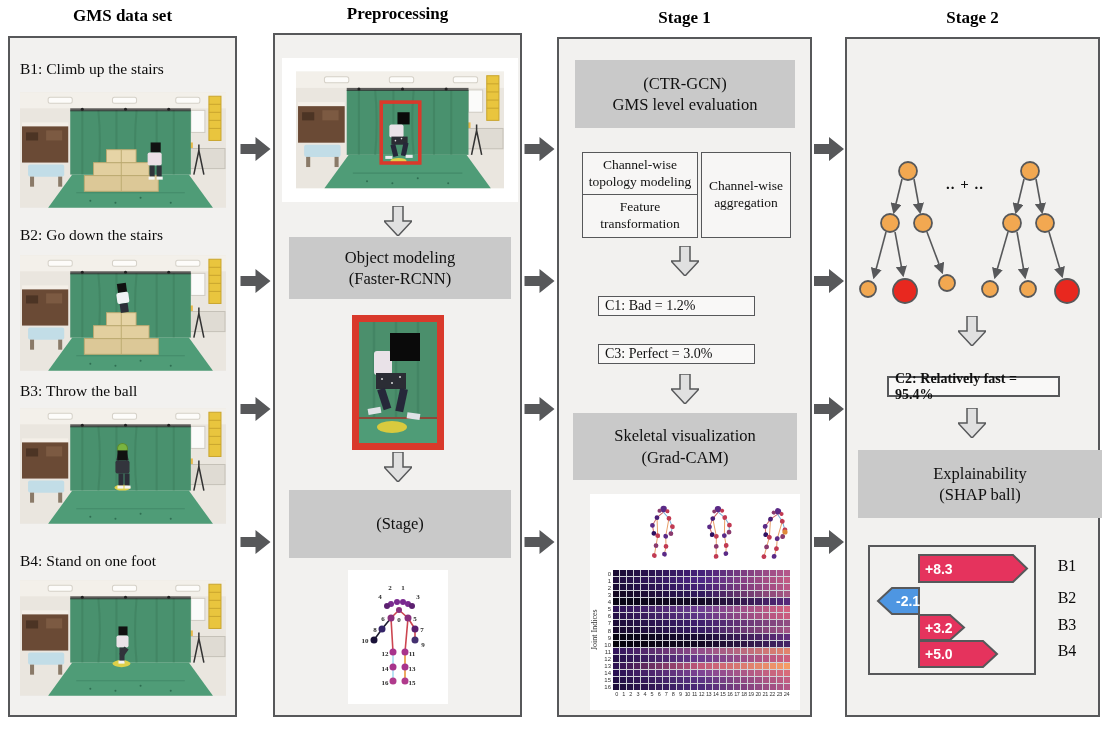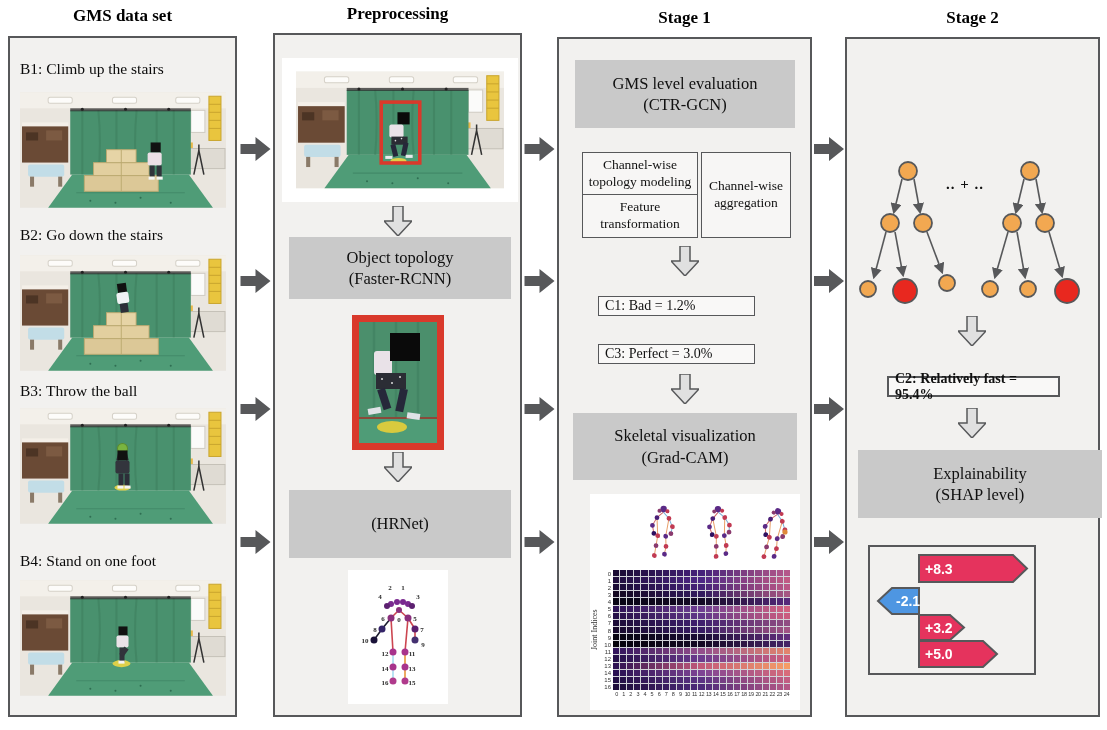--- a/index.html
+++ b/index.html
@@ -225,21 +225,21 @@
       <rect x="88" y="83" width="7" height="3" fill="#e8eaec"></rect>
         <rect x="108" y="82" width="7" height="3" fill="#e8eaec"></rect>
     </g>
     <rect x="84" y="30" width="38" height="60" fill="none" stroke="#d9392b" stroke-width="3.5"></rect>
   </svg>
   <svg class="arrow-down" style="left:384px;top:206px" width="28" height="30" viewBox="0 0 28 30">
       <use href="#g-arrow-down"></use>
     </svg>
 
   <div class="gray-box" style="left:289px;top:237px;width:222px;height:62px">
-    <span>Object topology</span>
+    <span>Object modeling</span>
     <span>(Faster-RCNN)</span>
   </div>
 
   <svg class="photo" style="left:352px;top:315px" width="92" height="135" viewBox="0 0 92 135">
     <rect width="92" height="135" fill="#d9392b"></rect>
     <rect x="7" y="7" width="78" height="121" fill="#4b8f6c"></rect>
     <path d="M22 7 v96 M44 7 v96 M66 7 v96" stroke="#3d7d5d" stroke-width="2.5" opacity="0.5"></path>
     <line x1="7" y1="103" x2="85" y2="103" stroke="#8a4a3a" stroke-width="2"></line>
     <rect x="7" y="104" width="78" height="24" fill="#4f9c77"></rect>
     <g>
@@ -254,21 +254,21 @@
       <rect x="16" y="93" width="13" height="6" fill="#dfe2e6" transform="rotate(-10 22 96)"></rect>
       <rect x="55" y="98" width="13" height="6" fill="#dfe2e6" transform="rotate(8 61 101)"></rect>
       <ellipse cx="40" cy="112" rx="15" ry="6" fill="#d8ca3e"></ellipse>
     </g>
   </svg>
   <svg class="arrow-down" style="left:384px;top:452px" width="28" height="30" viewBox="0 0 28 30">
       <use href="#g-arrow-down"></use>
     </svg>
 
   <div class="gray-box" style="left:289px;top:490px;width:222px;height:68px">
-    <span>(HRNet)</span>
+    <span>(Stage)</span>
   </div>
 
   <div class="white-panel" style="left:348px;top:570px;width:100px;height:134px"></div>
   <svg class="photo" style="left:352px;top:572px" width="92" height="130" viewBox="0 0 92 130">
     <path d="M47 38 L39 46 M47 38 L56 46 M56 46 L63 57 M63 57 L63 68 M39 46 L41 80 M56 46 L53 80" stroke="#cc4650" stroke-width="1.6" fill="none"></path>
     <path d="M39 46 L30 57 L22 68" stroke="#1c1c30" stroke-width="1.6" fill="none"></path>
     <path d="M41 80 L41 95 L41 109" stroke="#a8dcf0" stroke-width="1.6" fill="none"></path>
     <path d="M53 80 L53 95 L53 109" stroke="#e8953a" stroke-width="1.6" fill="none"></path>
     <circle cx="39" cy="32" r="3" fill="#7a2990"></circle>
       <circle cx="45" cy="30" r="3" fill="#7a2990"></circle>
@@ -302,22 +302,22 @@
     <text class="jnum" x="13" y="71" text-anchor="middle">10</text>
     <text class="jnum" x="60" y="84" text-anchor="middle">11</text>
     <text class="jnum" x="33" y="84" text-anchor="middle">12</text>
     <text class="jnum" x="60" y="99" text-anchor="middle">13</text>
     <text class="jnum" x="33" y="99" text-anchor="middle">14</text>
     <text class="jnum" x="60" y="113" text-anchor="middle">15</text>
     <text class="jnum" x="33" y="113" text-anchor="middle">16</text>
   </svg>
 
   <div class="gray-box" style="left:575px;top:60px;width:220px;height:68px">
+    <span>(CTR-GCN)</span>
     <span>GMS level evaluation</span>
-    <span>(CTR-GCN)</span>
   </div>
 
   <div class="module-box" style="left:582px;top:152px;width:116px;height:43px">
     <span>Channel-wise</span>
     <span>topology modeling</span>
   </div>
   <div class="module-box" style="left:582px;top:193.5px;width:116px;height:44.5px">
     <span>Feature</span>
     <span>transformation</span>
   </div>
@@ -876,21 +876,21 @@
   <div class="outline-box emphasis" style="left:887px;top:376px;width:173px;height:21px">
       <span>C2: Relatively fast = 95.4%</span>
     </div>
 
   <svg class="arrow-down" style="left:958px;top:408px" width="28" height="30" viewBox="0 0 28 30">
       <use href="#g-arrow-down"></use>
     </svg>
 
   <div class="gray-box" style="left:858px;top:450px;width:244px;height:68px">
     <span>Explainability</span>
-    <span>(SHAP level)</span>
+    <span>(SHAP ball)</span>
   </div>
 
   <div class="shap-panel" style="left:868px;top:545px;width:168px;height:130px">
     <div id="shap-bars" style="position:absolute;inset:0">
         <svg width="112" height="31" style="position: absolute; left: 47px; top: 6px;">
           <polygon points="2,2 96,2 110,15.5 96,29 2,29" fill="#e5335d" stroke="#57585a" stroke-width="2"></polygon>
           <text x="8" y="20.5" fill="#fff" style="font-family:&quot;Liberation Sans&quot;,sans-serif;font-weight:bold;font-size:14px;">+8.3</text>
         </svg>
         <svg width="45" height="30" style="position: absolute; left: 6px; top: 39px;">
           <polygon points="43,2 16,2 2,15 16,28 43,28" fill="#4e96e2" stroke="#57585a" stroke-width="2"></polygon>
@@ -899,14 +899,20 @@
         <svg width="49" height="29" style="position: absolute; left: 47px; top: 66px;">
           <polygon points="2,2 33,2 47,14.5 33,27 2,27" fill="#e5335d" stroke="#57585a" stroke-width="2"></polygon>
           <text x="8" y="19.5" fill="#fff" style="font-family:&quot;Liberation Sans&quot;,sans-serif;font-weight:bold;font-size:14px;">+3.2</text>
         </svg>
         <svg width="82" height="30" style="position: absolute; left: 47px; top: 92px;">
           <polygon points="2,2 66,2 80,15 66,28 2,28" fill="#e5335d" stroke="#57585a" stroke-width="2"></polygon>
           <text x="8" y="20" fill="#fff" style="font-family:&quot;Liberation Sans&quot;,sans-serif;font-weight:bold;font-size:14px;">+5.0</text>
         </svg>
       </div>
   </div>
+  <div id="shap-cats" style="position:absolute;left:1044px;top:545px;width:46px;height:130px">
+      <div class="cat-label" style="left: 0px; top: 11.5px;">B1</div>
+      <div class="cat-label" style="left: 0px; top: 44px;">B2</div>
+      <div class="cat-label" style="left: 0px; top: 70.5px;">B3</div>
+      <div class="cat-label" style="left: 0px; top: 97px;">B4</div>
+    </div>
 
 </div>
 
 </body></html>

